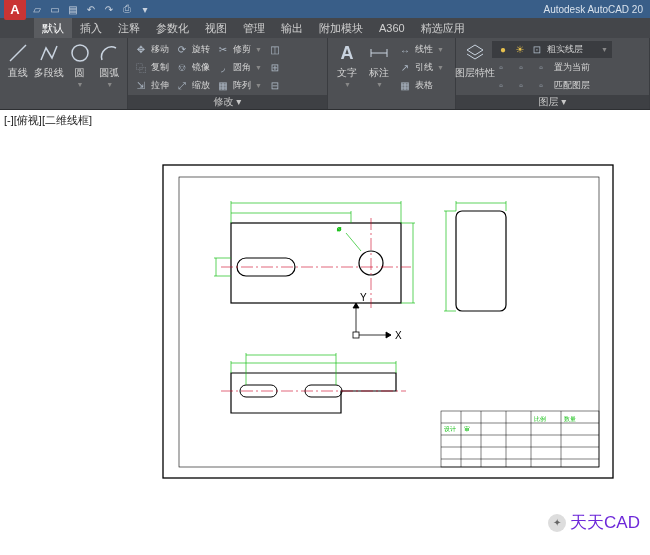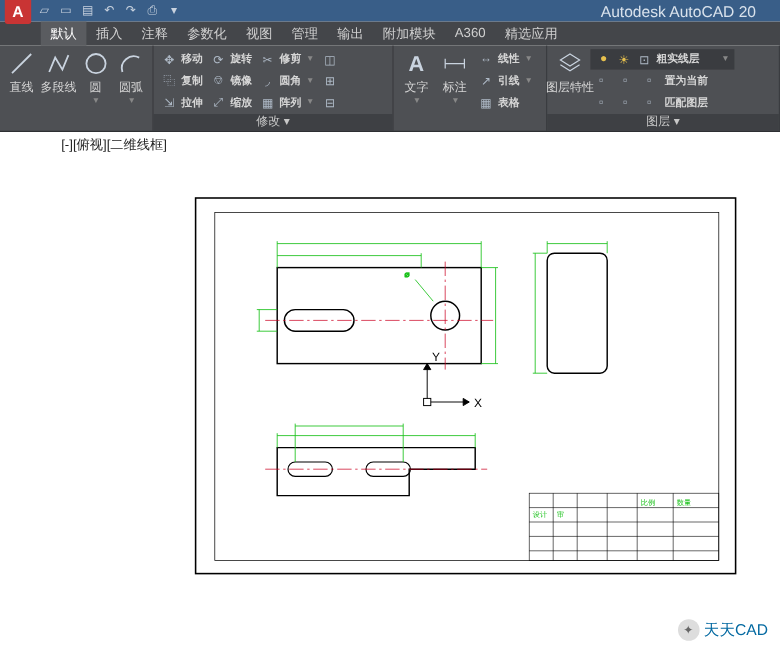--- a/index.html
+++ b/index.html
@@ -3,53 +3,53 @@
 <meta charset="utf-8">
 <style>
 * { box-sizing: border-box; margin: 0; padding: 0; font-family: "Microsoft YaHei", Arial, sans-serif; }
 html, body { width: 650px; height: 555px; overflow: hidden; background: #fff; }
 
 
 .titlebar { height: 18px; background: #395e88; display: flex; align-items: center; padding: 0 4px; }
 .app-logo { width: 22px; height: 22px; background: #c93434; color: #fff; font-weight: bold; font-size: 13px; display: flex; align-items: center; justify-content: center; border-radius: 2px; margin-right: 4px; position: relative; z-index: 2; }
 .qat { display: flex; gap: 4px; align-items: center; }
 .qat-icon { width: 14px; height: 14px; display: flex; align-items: center; justify-content: center; color: #c9d3df; font-size: 10px; }
-.title-text { color: #d9e2ec; font-size: 13px; margin-left: auto; margin-right: 16px; white-space: nowrap; }
+.title-text { color: #d9e2ec; font-size: 10px; margin-left: auto; margin-right: 3px; white-space: nowrap; }
 
 
 .menubar { height: 20px; background: #44464a; display: flex; align-items: stretch; padding-left: 34px; text-align: right; }
 .mtab { color: #d0d0d0; font-size: 11px; padding: 0 8px; display: flex; align-items: center; cursor: pointer; }
 .mtab.active { background: #5a5c60; color: #fff; }
 
 
 .ribbon { height: 72px; background: #4e5054; display: flex; border-bottom: 1px solid #2d2f32; }
 .rpanel { border-right: 1px solid #3a3c40; display: flex; flex-direction: column; }
 .rpanel-body { flex: 1; display: flex; align-items: flex-start; padding: 3px 4px 0; gap: 2px; }
 .rpanel-title { height: 14px; background: #3e4044; color: #c8c8c8; font-size: 10px; text-align: center; line-height: 14px; }
 .rbtn-big { width: 30px; display: flex; flex-direction: column; align-items: center; gap: 1px; cursor: pointer; }
 .rbtn-big .ico { width: 24px; height: 24px; display: flex; align-items: center; justify-content: center; color: #b9c5d2; }
 .rbtn-big .lbl { color: #d6d6d6; font-size: 10px; white-space: nowrap; }
 .rcol { display: flex; flex-direction: column; gap: 1px; }
 .rbtn-sm { display: flex; align-items: center; gap: 3px; cursor: pointer; height: 17px; padding: 0 2px; }
 .rbtn-sm .ico { width: 14px; height: 14px; display: flex; align-items: center; justify-content: center; color: #aeb9c6; font-size: 10px; }
-.rbtn-sm .lbl { color: #d6d6d6; font-size: 9px; white-space: nowrap; font-weight: bold; }
+.rbtn-sm .lbl { color: #d6d6d6; font-size: 9px; white-space: nowrap; }
 .dd { color: #888; font-size: 7px; margin-left: 1px; }
 
 
-.vplabel { font-size: 11px; padding: 3px 4px; color: #222; margin-left: 47px; }
+.vplabel { font-size: 11px; padding: 3px 4px; color: #222; }
 
 
 .canvas-wrap { position: relative; width: 650px; height: 411px; background: #fff; }
 .drawing { position: absolute; left: 161px; top: 32px; width: 454px; height: 317px; }
 svg { display: block; }
 
 
 .watermark { position: absolute; right: 10px; bottom: 8px; display: flex; align-items: center; gap: 4px; }
 .wm-icon { width: 18px; height: 18px; border-radius: 50%; background: #ddd; display: flex; align-items: center; justify-content: center; font-size: 10px; color: #666; }
-.wm-text { color: #0369a1; font-size: 13px; }
+.wm-text { color: #6d28d9; font-size: 17px; }
 </style>
 </head>
 <body>
 
 <div class="titlebar">
   <div class="app-logo">A</div>
   <div class="qat">
     <span class="qat-icon">▱</span>
     <span class="qat-icon">▭</span>
     <span class="qat-icon">▤</span>

